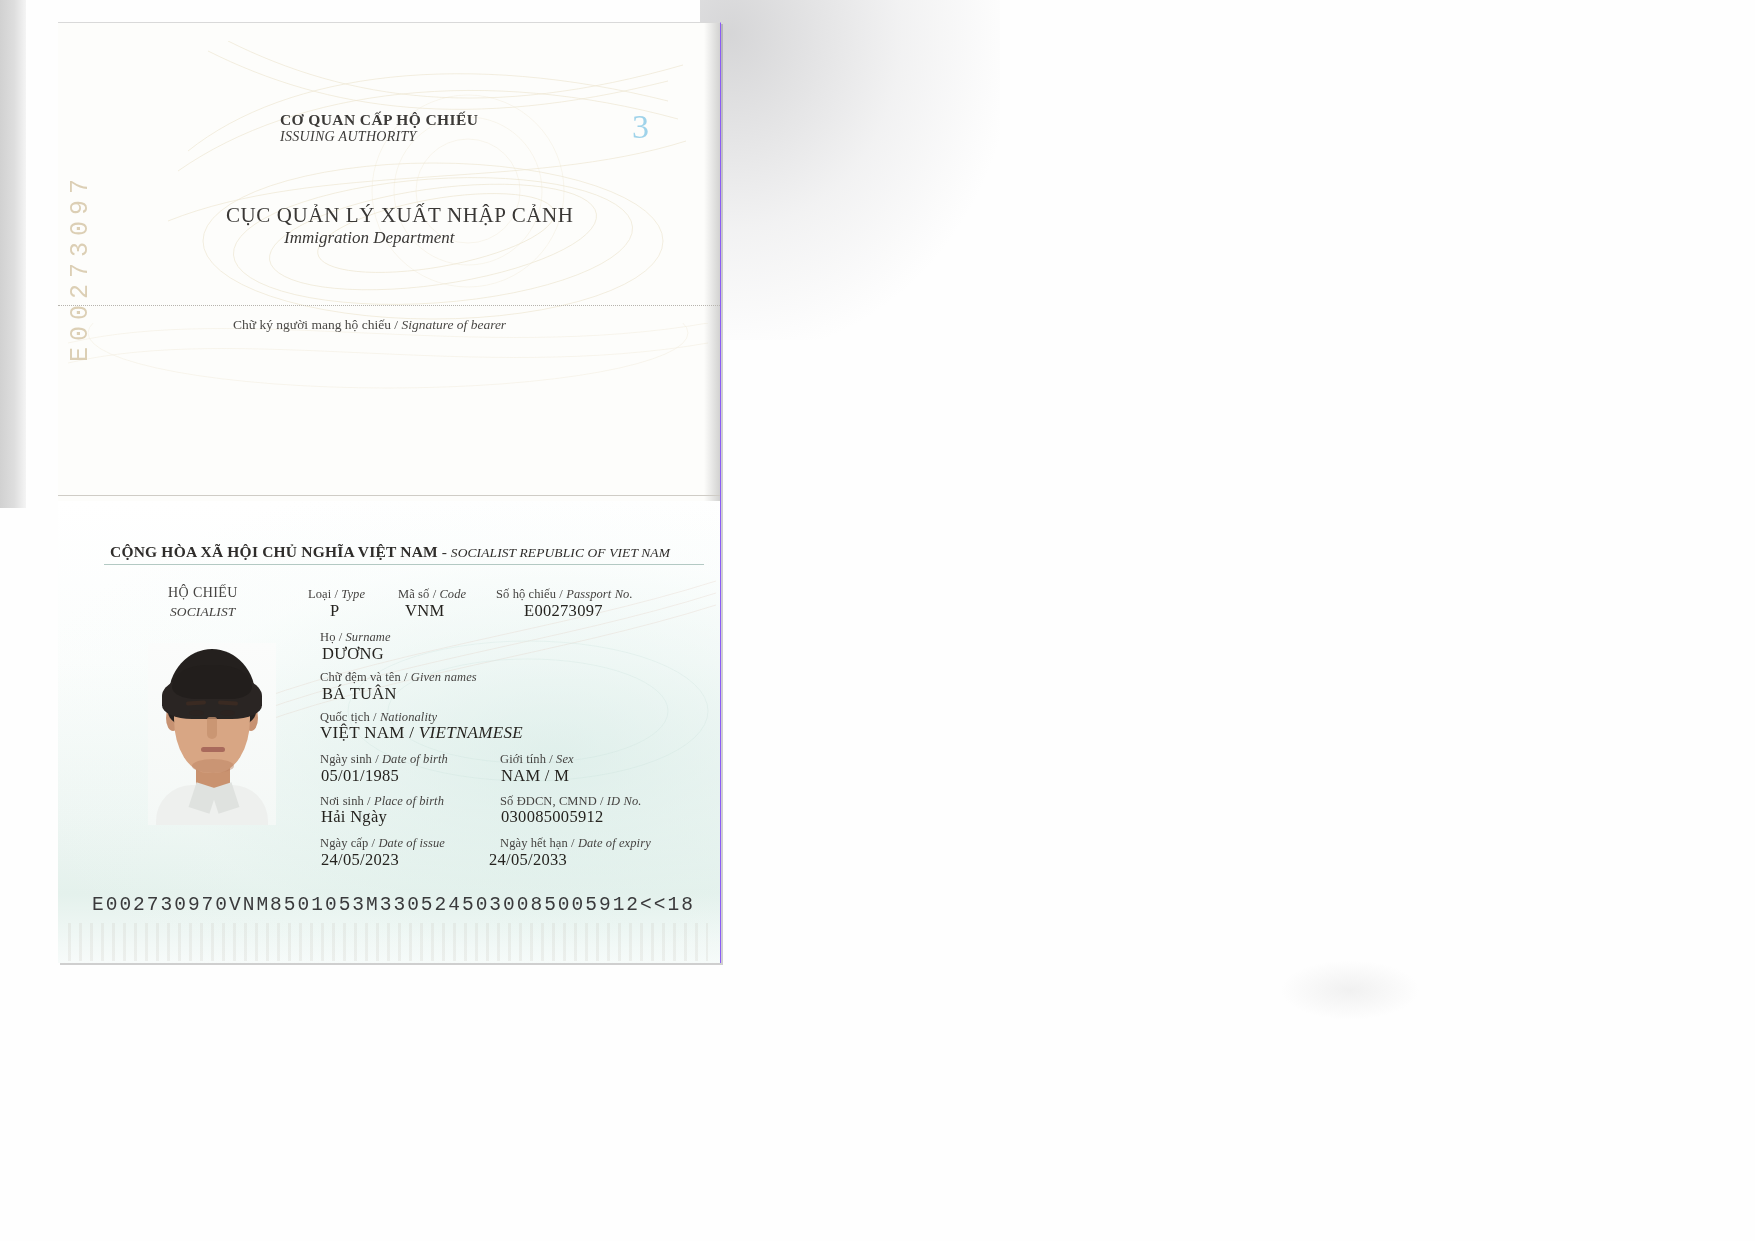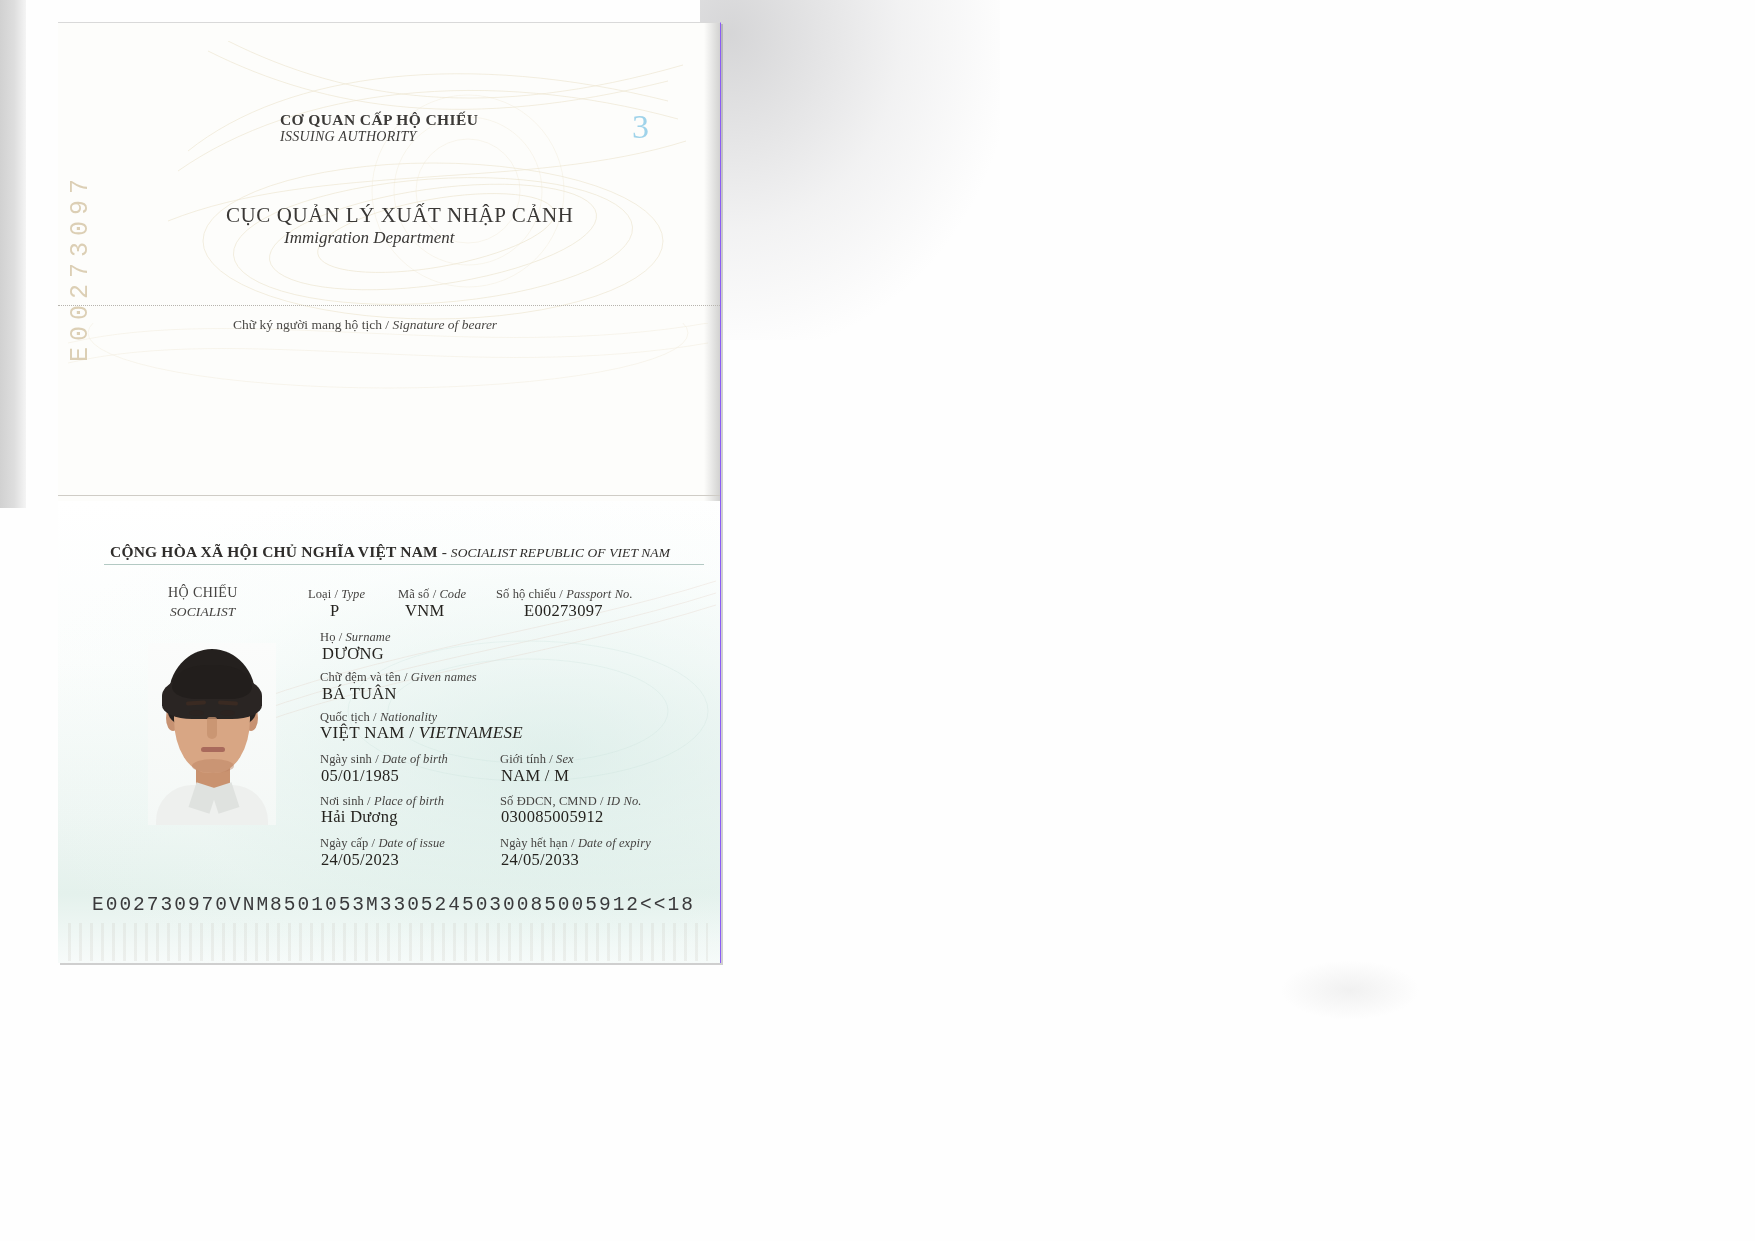--- a/index.html
+++ b/index.html
@@ -312,21 +312,21 @@
 
       <div id="auth-title-vn">CƠ QUAN CẤP HỘ CHIẾU</div>
       <div id="auth-title-en">ISSUING AUTHORITY</div>
 
       <div id="page-number">3</div>
 
       <div id="authority-name-vn">CỤC QUẢN LÝ XUẤT NHẬP CẢNH</div>
       <div id="authority-name-en">Immigration Department</div>
 
       <div id="signature-rule"></div>
-      <div id="signature-label"><span>Chữ ký người mang hộ tịch / </span><i>Signature of bearer</i></div>
+      <div id="signature-label"><span>Chữ ký người mang hộ chiếu / </span><i>Signature of bearer</i></div>
 
       <div id="authority-bottom-rule"></div>
     </div>
 
     <div class="perf-number" id="perf-top">E00273097</div>
     <div class="perf-number" id="perf-bottom">E00273097</div>
 
     <div id="data-page">
       <div id="data-page-tint"></div>
 
@@ -411,36 +411,36 @@
       <div class="field val" style="left:263px; top:265px;">05/01/1985</div>
 
       <div class="field" style="left:442px; top:248px;">
         <span class="lbl">Giới tính / </span><i class="lbl">Sex</i>
       </div>
       <div class="field val" style="left:443px; top:265px;">NAM / M</div>
 
       <div class="field" style="left:262px; top:290px;">
         <span class="lbl">Nơi sinh / </span><i class="lbl">Place of birth</i>
       </div>
-      <div class="field val" style="left:263px; top:306px;">Hải Dương</div>
+      <div class="field val" style="left:263px; top:306px;">Hải Ngày</div>
 
       <div class="field" style="left:442px; top:290px;">
         <span class="lbl">Số ĐDCN, CMND / </span><i class="lbl">ID No.</i>
       </div>
       <div class="field val" style="left:443px; top:306px;">030085005912</div>
 
       <div class="field" style="left:262px; top:332px;">
         <span class="lbl">Ngày cấp / </span><i class="lbl">Date of issue</i>
       </div>
       <div class="field val" style="left:263px; top:349px;">24/05/2023</div>
 
       <div class="field" style="left:442px; top:332px;">
         <span class="lbl">Ngày hết hạn / </span><i class="lbl">Date of expiry</i>
       </div>
-      <div class="field val" style="left:443px; top:349px;">24/05/2033</div>
+      <div class="field val" style="left:431px; top:349px;">24/05/2033</div>
 
     </div>
 
     <div id="mrz">
       <div>E002730970VNM8501053M3305245030085005912&lt;&lt;18</div>
     </div>
 
     <div id="bottom-speckle"></div>
 
   </div>

